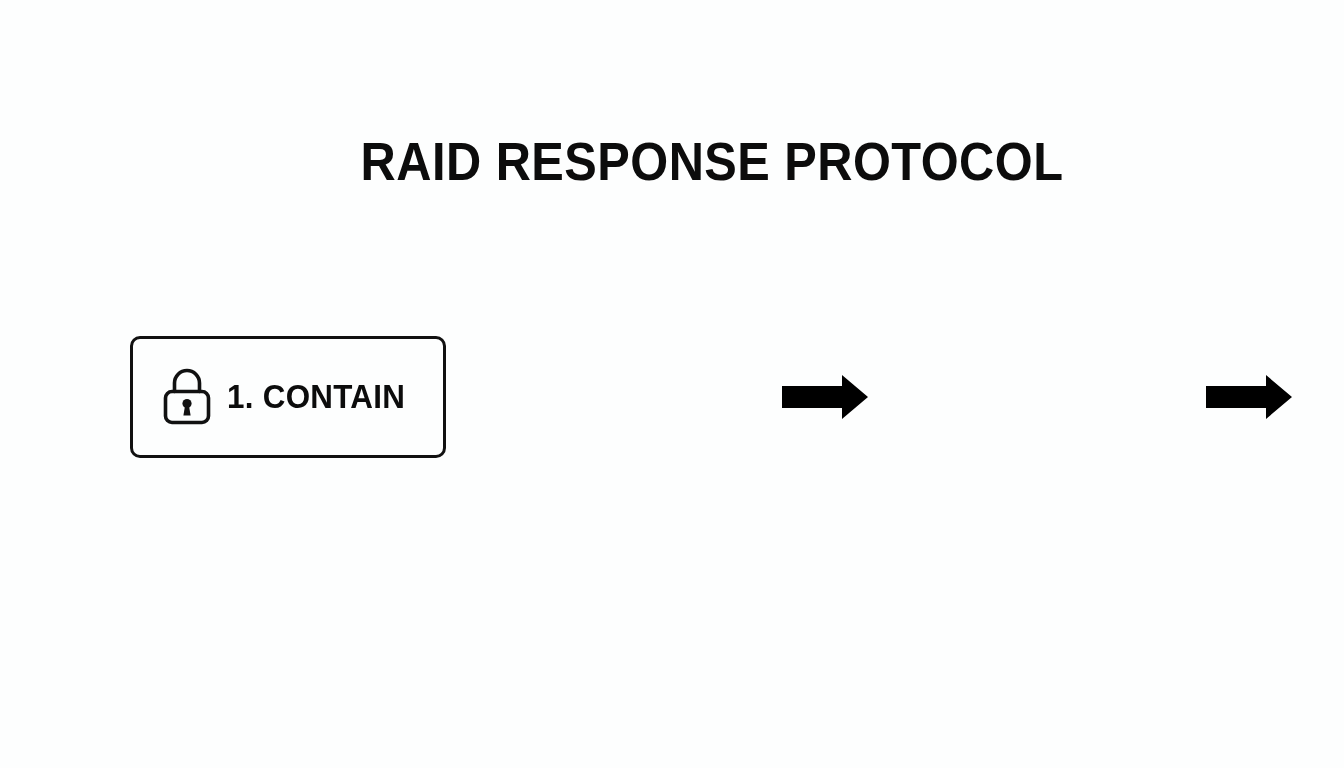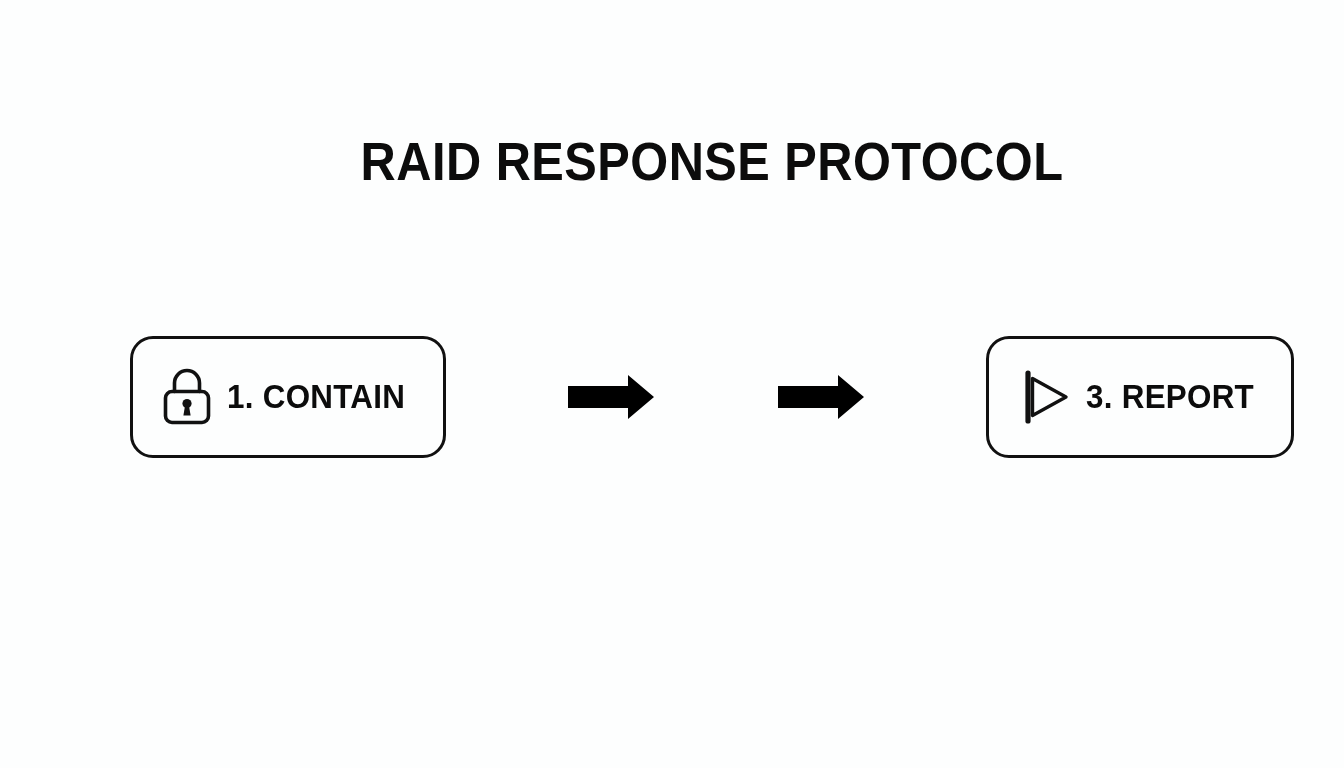--- a/index.html
+++ b/index.html
@@ -50,21 +50,21 @@
     display: flex;
     flex-direction: row;
     align-items: center;
     justify-content: space-between;
   }
 
   .step-box {
     box-sizing: border-box;
     height: 122px;
     border: 3.2px solid #111111;
-    border-radius: 23px;
+    border-radius: 10px;
     background: #fdfefe;
     display: flex;
     flex-direction: row;
     align-items: center;
     justify-content: center;
     padding: 0 20px;
   }
   .box-contain { width: 316px; }
   .box-remove  { width: 312px; }
   .box-report  { width: 308px; }
@@ -118,22 +118,15 @@
 
     <svg class="arrow" viewBox="0 0 90 48">
       <path d="M2 13 L62 13 L62 2 L88 24 L62 46 L62 35 L2 35 Z" fill="#000000"></path>
     </svg>
 
 
     <svg class="arrow" viewBox="0 0 90 48">
       <path d="M2 13 L62 13 L62 2 L88 24 L62 46 L62 35 L2 35 Z" fill="#000000"></path>
     </svg>
 
-    <div class="step-box box-report">
-      <svg class="step-icon icon-flag" viewBox="0 0 54 58">
-        <line x1="10" y1="5" x2="10" y2="53" stroke="#111111" stroke-width="5.2" stroke-linecap="round"></line>
-        <path d="M14.5 10.5 L48 29 L14.5 47.5 Z" fill="none" stroke="#111111" stroke-width="3.4" stroke-linejoin="round"></path>
-      </svg>
-      <span class="step-label">3. REPORT</span>
-    </div>
 
   </div>
 </div>
 
 </body></html>

